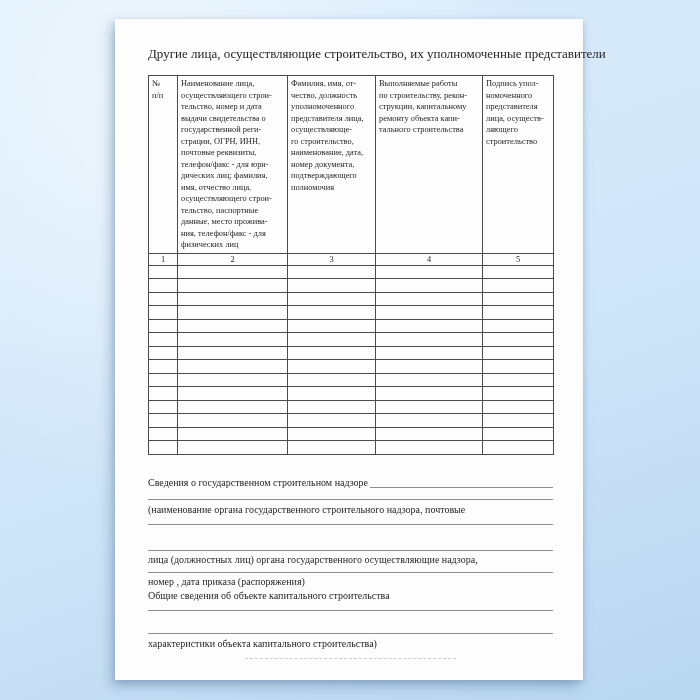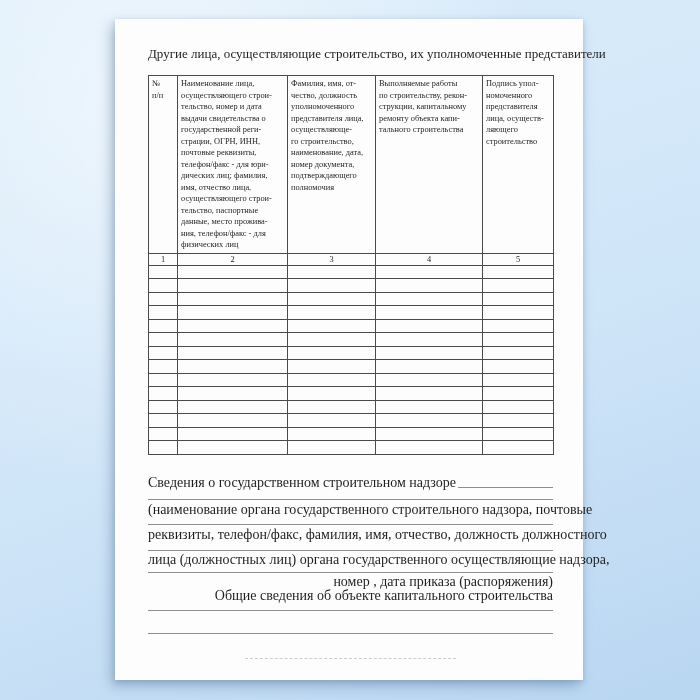--- a/index.html
+++ b/index.html
@@ -37,26 +37,26 @@
     font-weight: normal; font-size: 8.4px; line-height: 11.5px;
     vertical-align: top; text-align: left; padding: 2px 3px;
   }
   .reps-table th { white-space: pre-line; }
   .reps-table tr.num-row td {
     text-align: center; padding: 0; height: 11px; line-height: 11px;
   }
   .reps-table tbody td { height: 12.5px; padding: 0; }
   .bottom {
     position: absolute; left: 33px; top: 458px; width: 405px; height: 198px;
-    font-size: 14px; line-height: 11px;
+    font-size: 10px; line-height: 11px;
   }
   .label-row { position: absolute; left: 0; right: 0; top: 0; height: 11px; display: flex; white-space: nowrap; }
   .label-row .fill { flex: 1; border-bottom: 1px solid #8f8f8f; margin-left: 2px; }
   .rule { position: absolute; left: 0; right: 0; height: 0; border-top: 1px solid #8f8f8f; }
-  .caption { position: absolute; left: 0; right: 0; text-align: right; white-space: nowrap; }
+  .caption { position: absolute; left: 0; right: 0; text-align: left; white-space: nowrap; }
   .ghost-line {
     position: absolute; left: 24%; width: 52%; height: 0;
     border-top: 1px dashed rgba(145,145,145,0.45);
   }
 </style>
 </head>
 <body>
 
 <div class="stage">
   <div class="sheet">
@@ -223,26 +223,26 @@
     </table>
 
     <div class="bottom">
       <div class="label-row">
         <span>Сведения о государственном строительном надзоре</span>
         <span class="fill"></span>
       </div>
       <div class="rule" style="top:22px"></div>
       <div class="caption" style="top:27px">(наименование органа государственного строительного надзора, почтовые</div>
       <div class="rule" style="top:47px"></div>
-      <div class="caption" style="top:52px">реквизиты, телефон/факс, фамилия, имя, отчество, должность должностного</div>
       <div class="rule" style="top:73px"></div>
       <div class="caption" style="top:77px">лица (должностных лиц) органа государственного осуществляющие надзора,</div>
       <div class="rule" style="top:95px"></div>
       <div class="caption" style="top:113px">Общие сведения об объекте капитального строительства</div>
 
       <div class="caption" style="top:99px">номер , дата приказа (распоряжения)</div>
       <div class="rule" style="top:133px"></div>
       <div class="rule" style="top:156px"></div>
+      <div class="caption" style="top:161px">характеристики объекта капитального строительства)</div>
       <div class="ghost-line" style="top:181px"></div>
     </div>
 
   </div>
 </div>
 
 </body></html>

